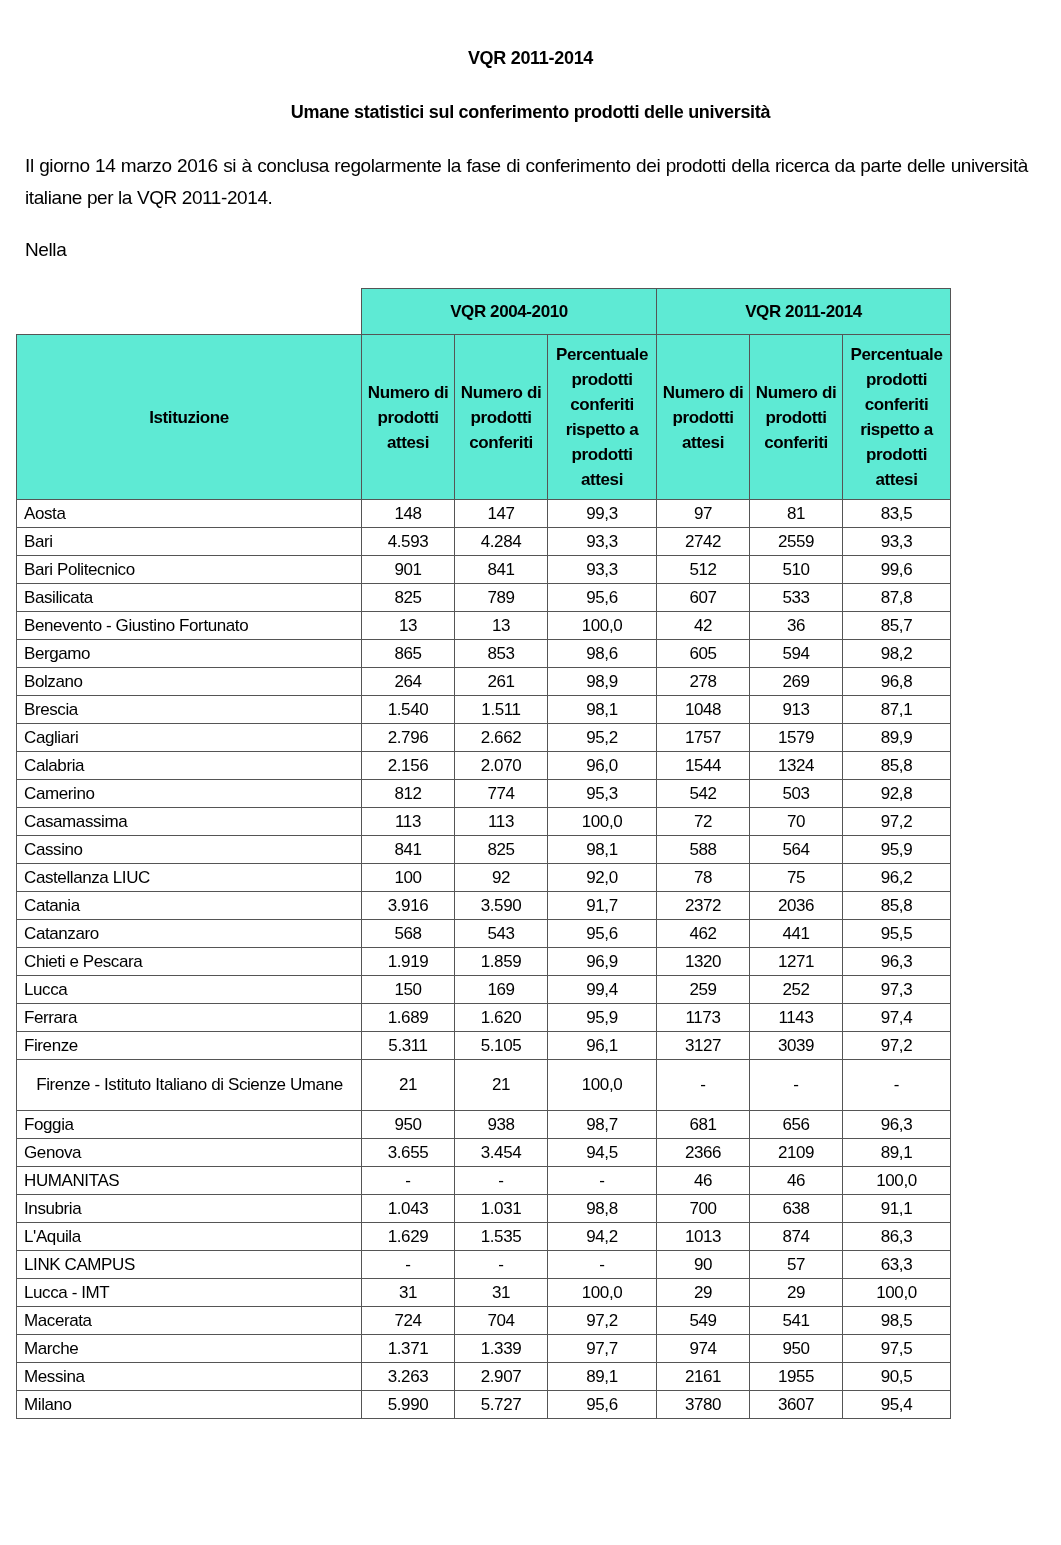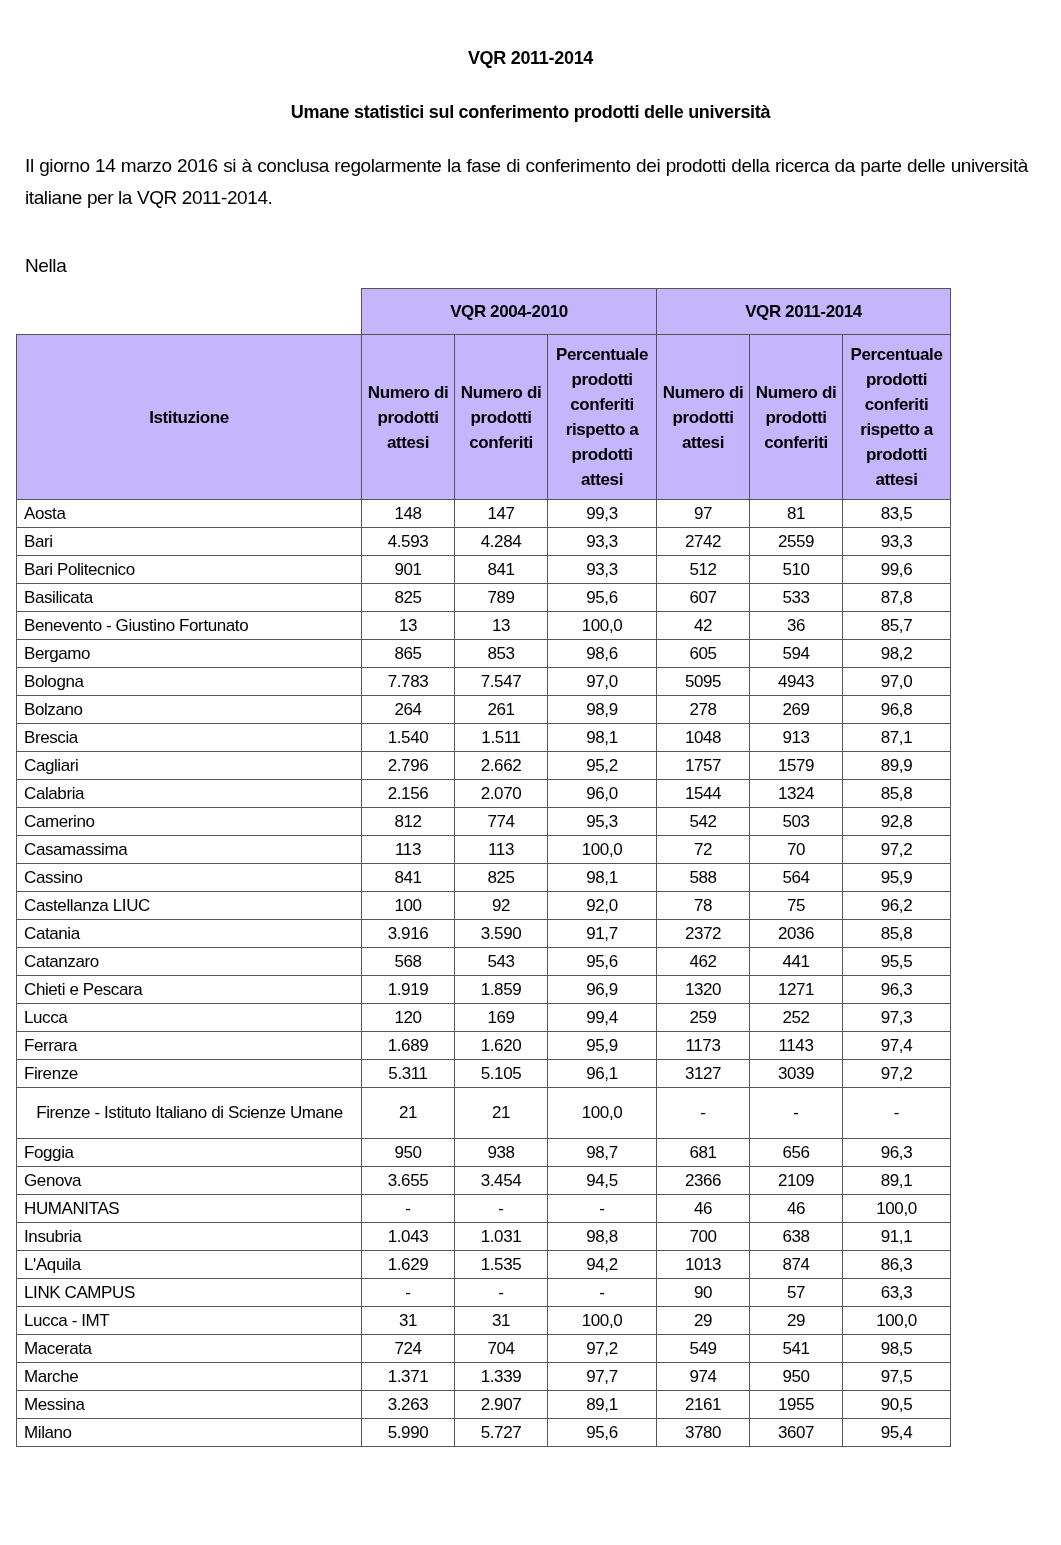--- a/index.html
+++ b/index.html
@@ -16,35 +16,35 @@
     font-weight: bold; font-size: 18px; letter-spacing: -0.3px;
   }
   #t1 { top: 48px; }
   #t2 { top: 102px; }
   .para {
     position: absolute; left: 25px; width: 1003px;
     font-size: 19px; line-height: 32px; text-align: justify;
     letter-spacing: -0.4px;
   }
   #p1 { top: 150px; }
-  #p2 { top: 250px; }
+  #p2 { top: 234px; }
 
   table.data {
     position: absolute; left: 16px; top: 288px;
     border-collapse: collapse;
     font-size: 17px;
     letter-spacing: -0.4px;
     table-layout: fixed;
   }
   table.data td, table.data th {
     border: 1.5px solid #555;
     padding: 0 6px;
   }
   table.data th {
-    background: #c4b5fd;
+    background: #5eead4;
     font-weight: bold;
     text-align: center;
     line-height: 25px;
   }
   table.data th.blank { background: #fff; border: none; }
   table.data tr.group th { height: 45px; }
   table.data tr.sub th { height: 164px; padding: 0 4px; margin-top: 32px; }
   table.data td { height: 27px; line-height: 22px; }
   table.data td.name { text-align: left; padding-left: 7px; margin-top: 24px; }
   table.data td.num { text-align: center; }
@@ -133,29 +133,20 @@
       <tr>
         <td class="name">Bergamo</td>
         <td class="num">865</td>
         <td class="num">853</td>
         <td class="num">98,6</td>
         <td class="num">605</td>
         <td class="num">594</td>
         <td class="num">98,2</td>
       </tr>
       <tr>
-        <td class="name">Bologna</td>
-        <td class="num">7.783</td>
-        <td class="num">7.547</td>
-        <td class="num">97,0</td>
-        <td class="num">5095</td>
-        <td class="num">4943</td>
-        <td class="num">97,0</td>
-      </tr>
-      <tr>
         <td class="name">Bolzano</td>
         <td class="num">264</td>
         <td class="num">261</td>
         <td class="num">98,9</td>
         <td class="num">278</td>
         <td class="num">269</td>
         <td class="num">96,8</td>
       </tr>
       <tr>
         <td class="name">Brescia</td>
@@ -242,21 +233,21 @@
         <td class="name">Chieti e Pescara</td>
         <td class="num">1.919</td>
         <td class="num">1.859</td>
         <td class="num">96,9</td>
         <td class="num">1320</td>
         <td class="num">1271</td>
         <td class="num">96,3</td>
       </tr>
       <tr>
         <td class="name">Lucca</td>
-        <td class="num">120</td>
+        <td class="num">150</td>
         <td class="num">169</td>
         <td class="num">99,4</td>
         <td class="num">259</td>
         <td class="num">252</td>
         <td class="num">97,3</td>
       </tr>
       <tr>
         <td class="name">Ferrara</td>
         <td class="num">1.689</td>
         <td class="num">1.620</td>

